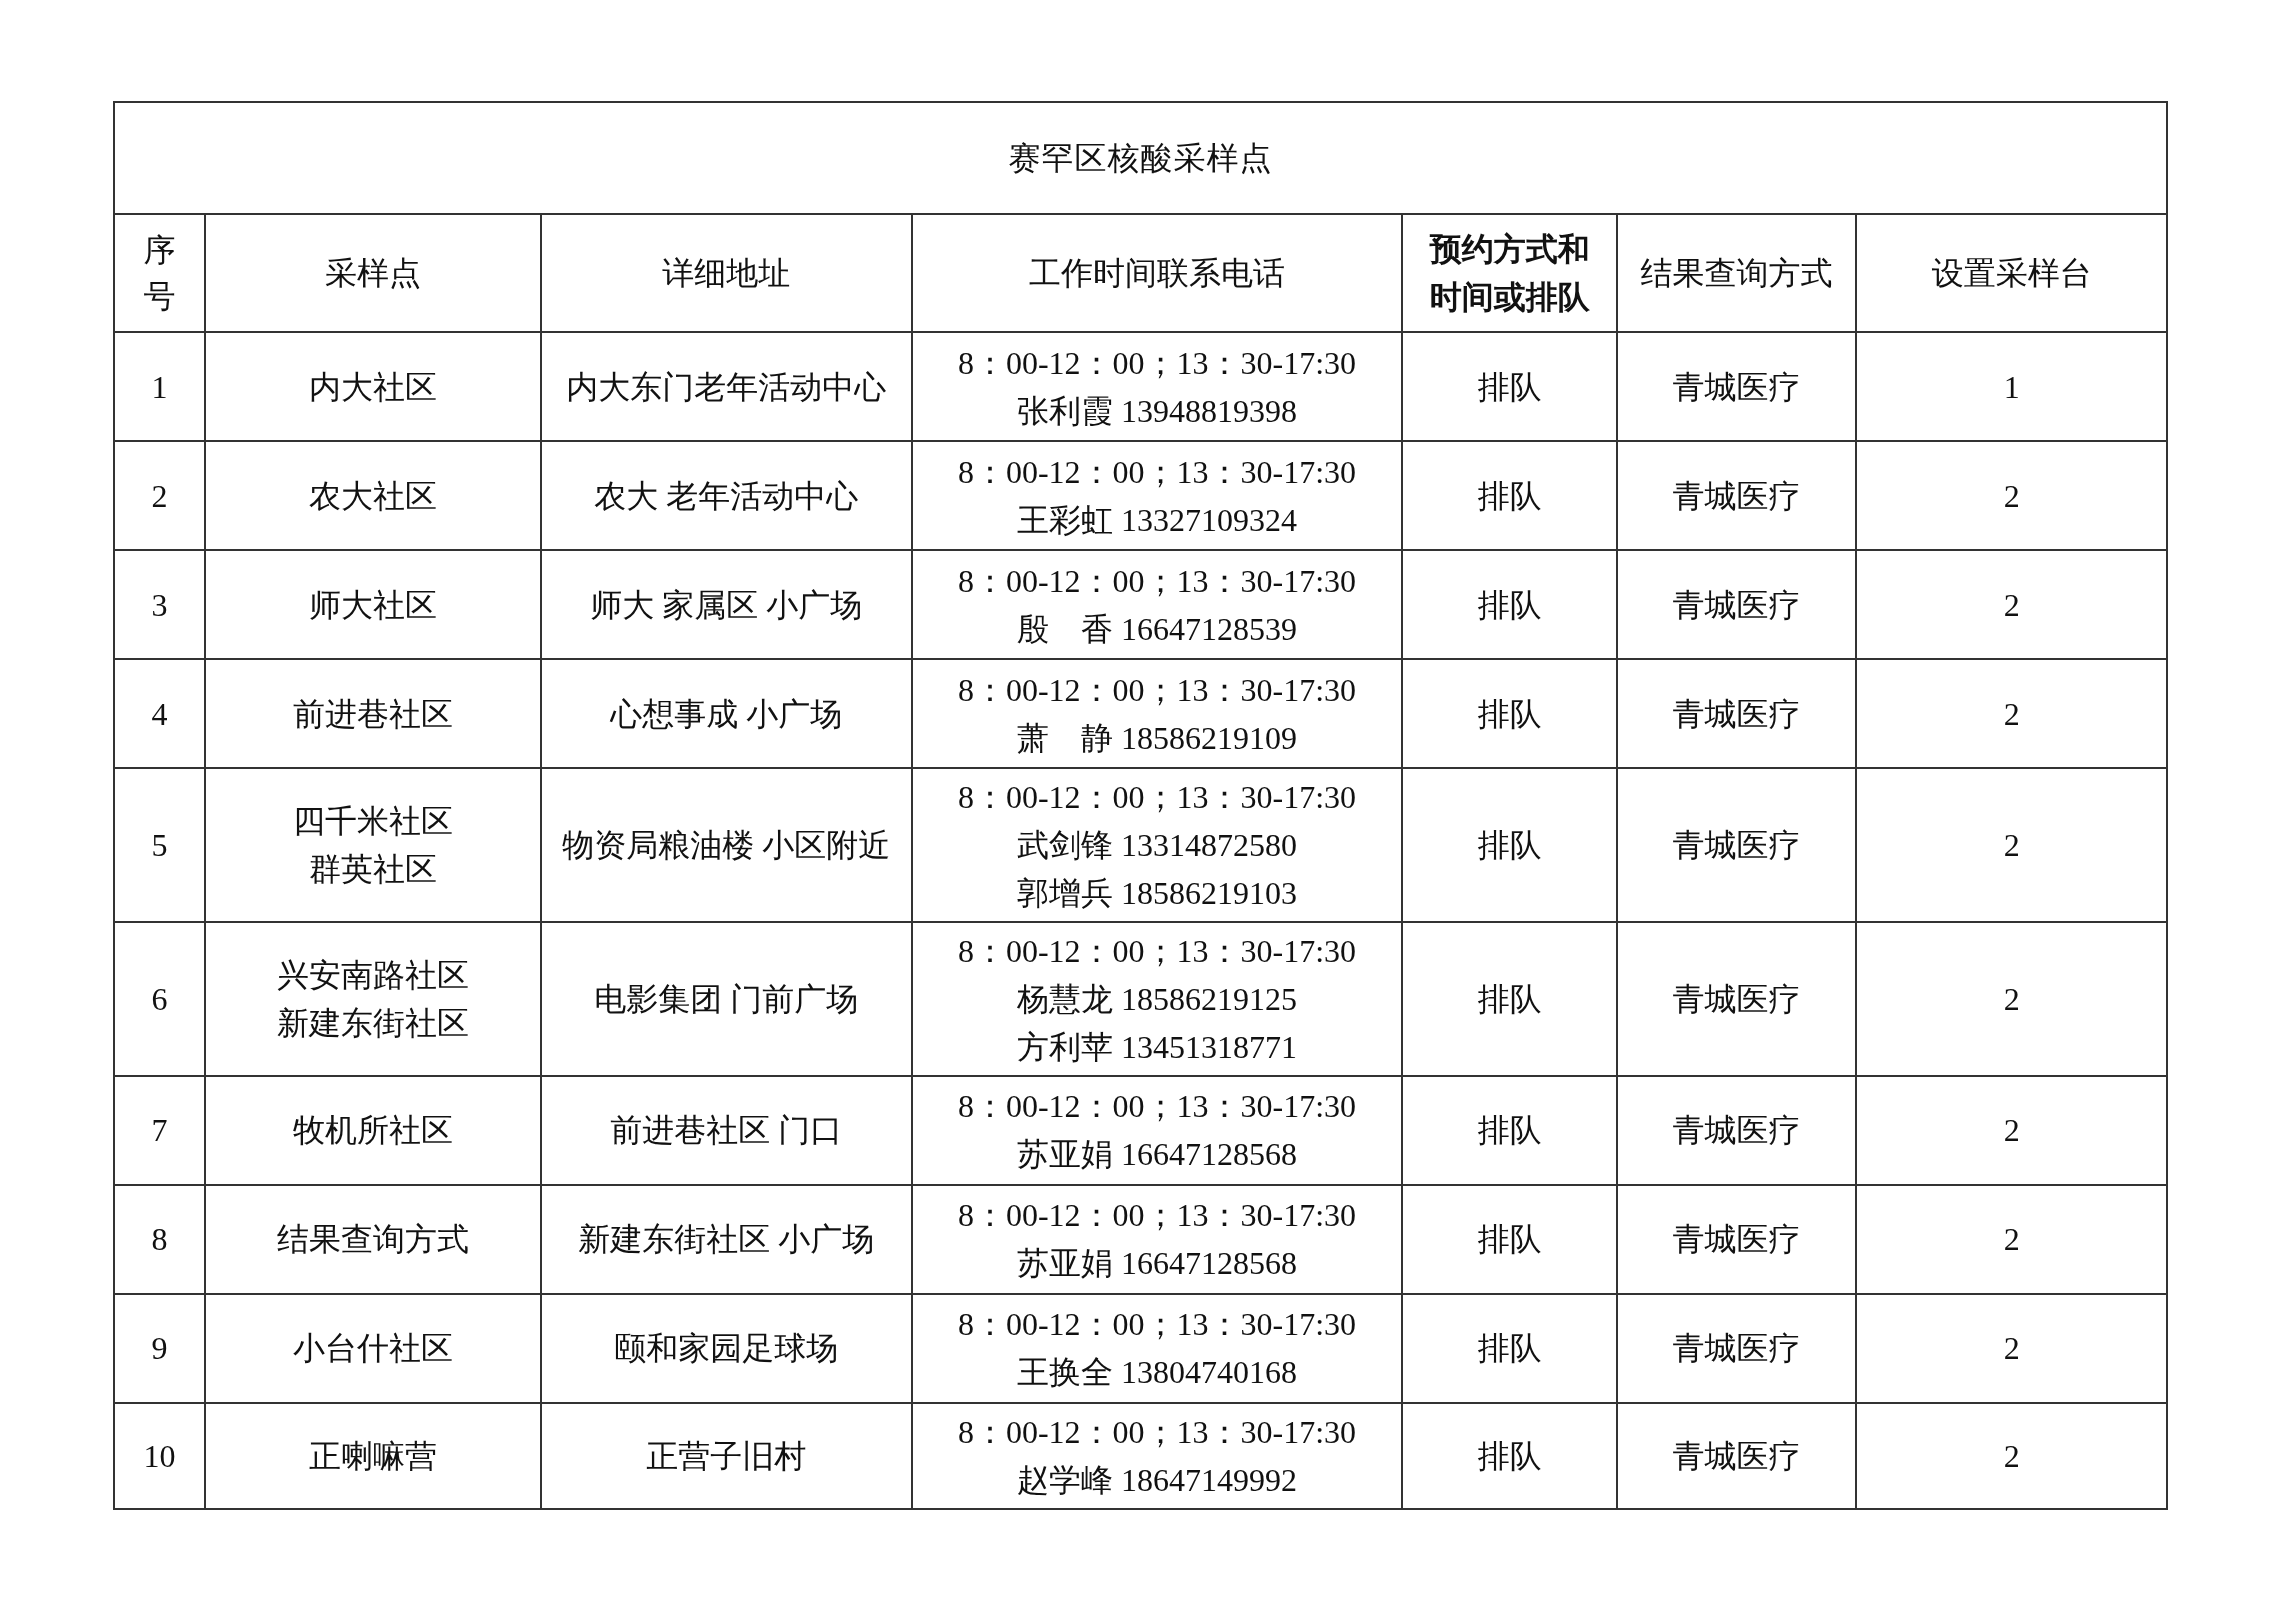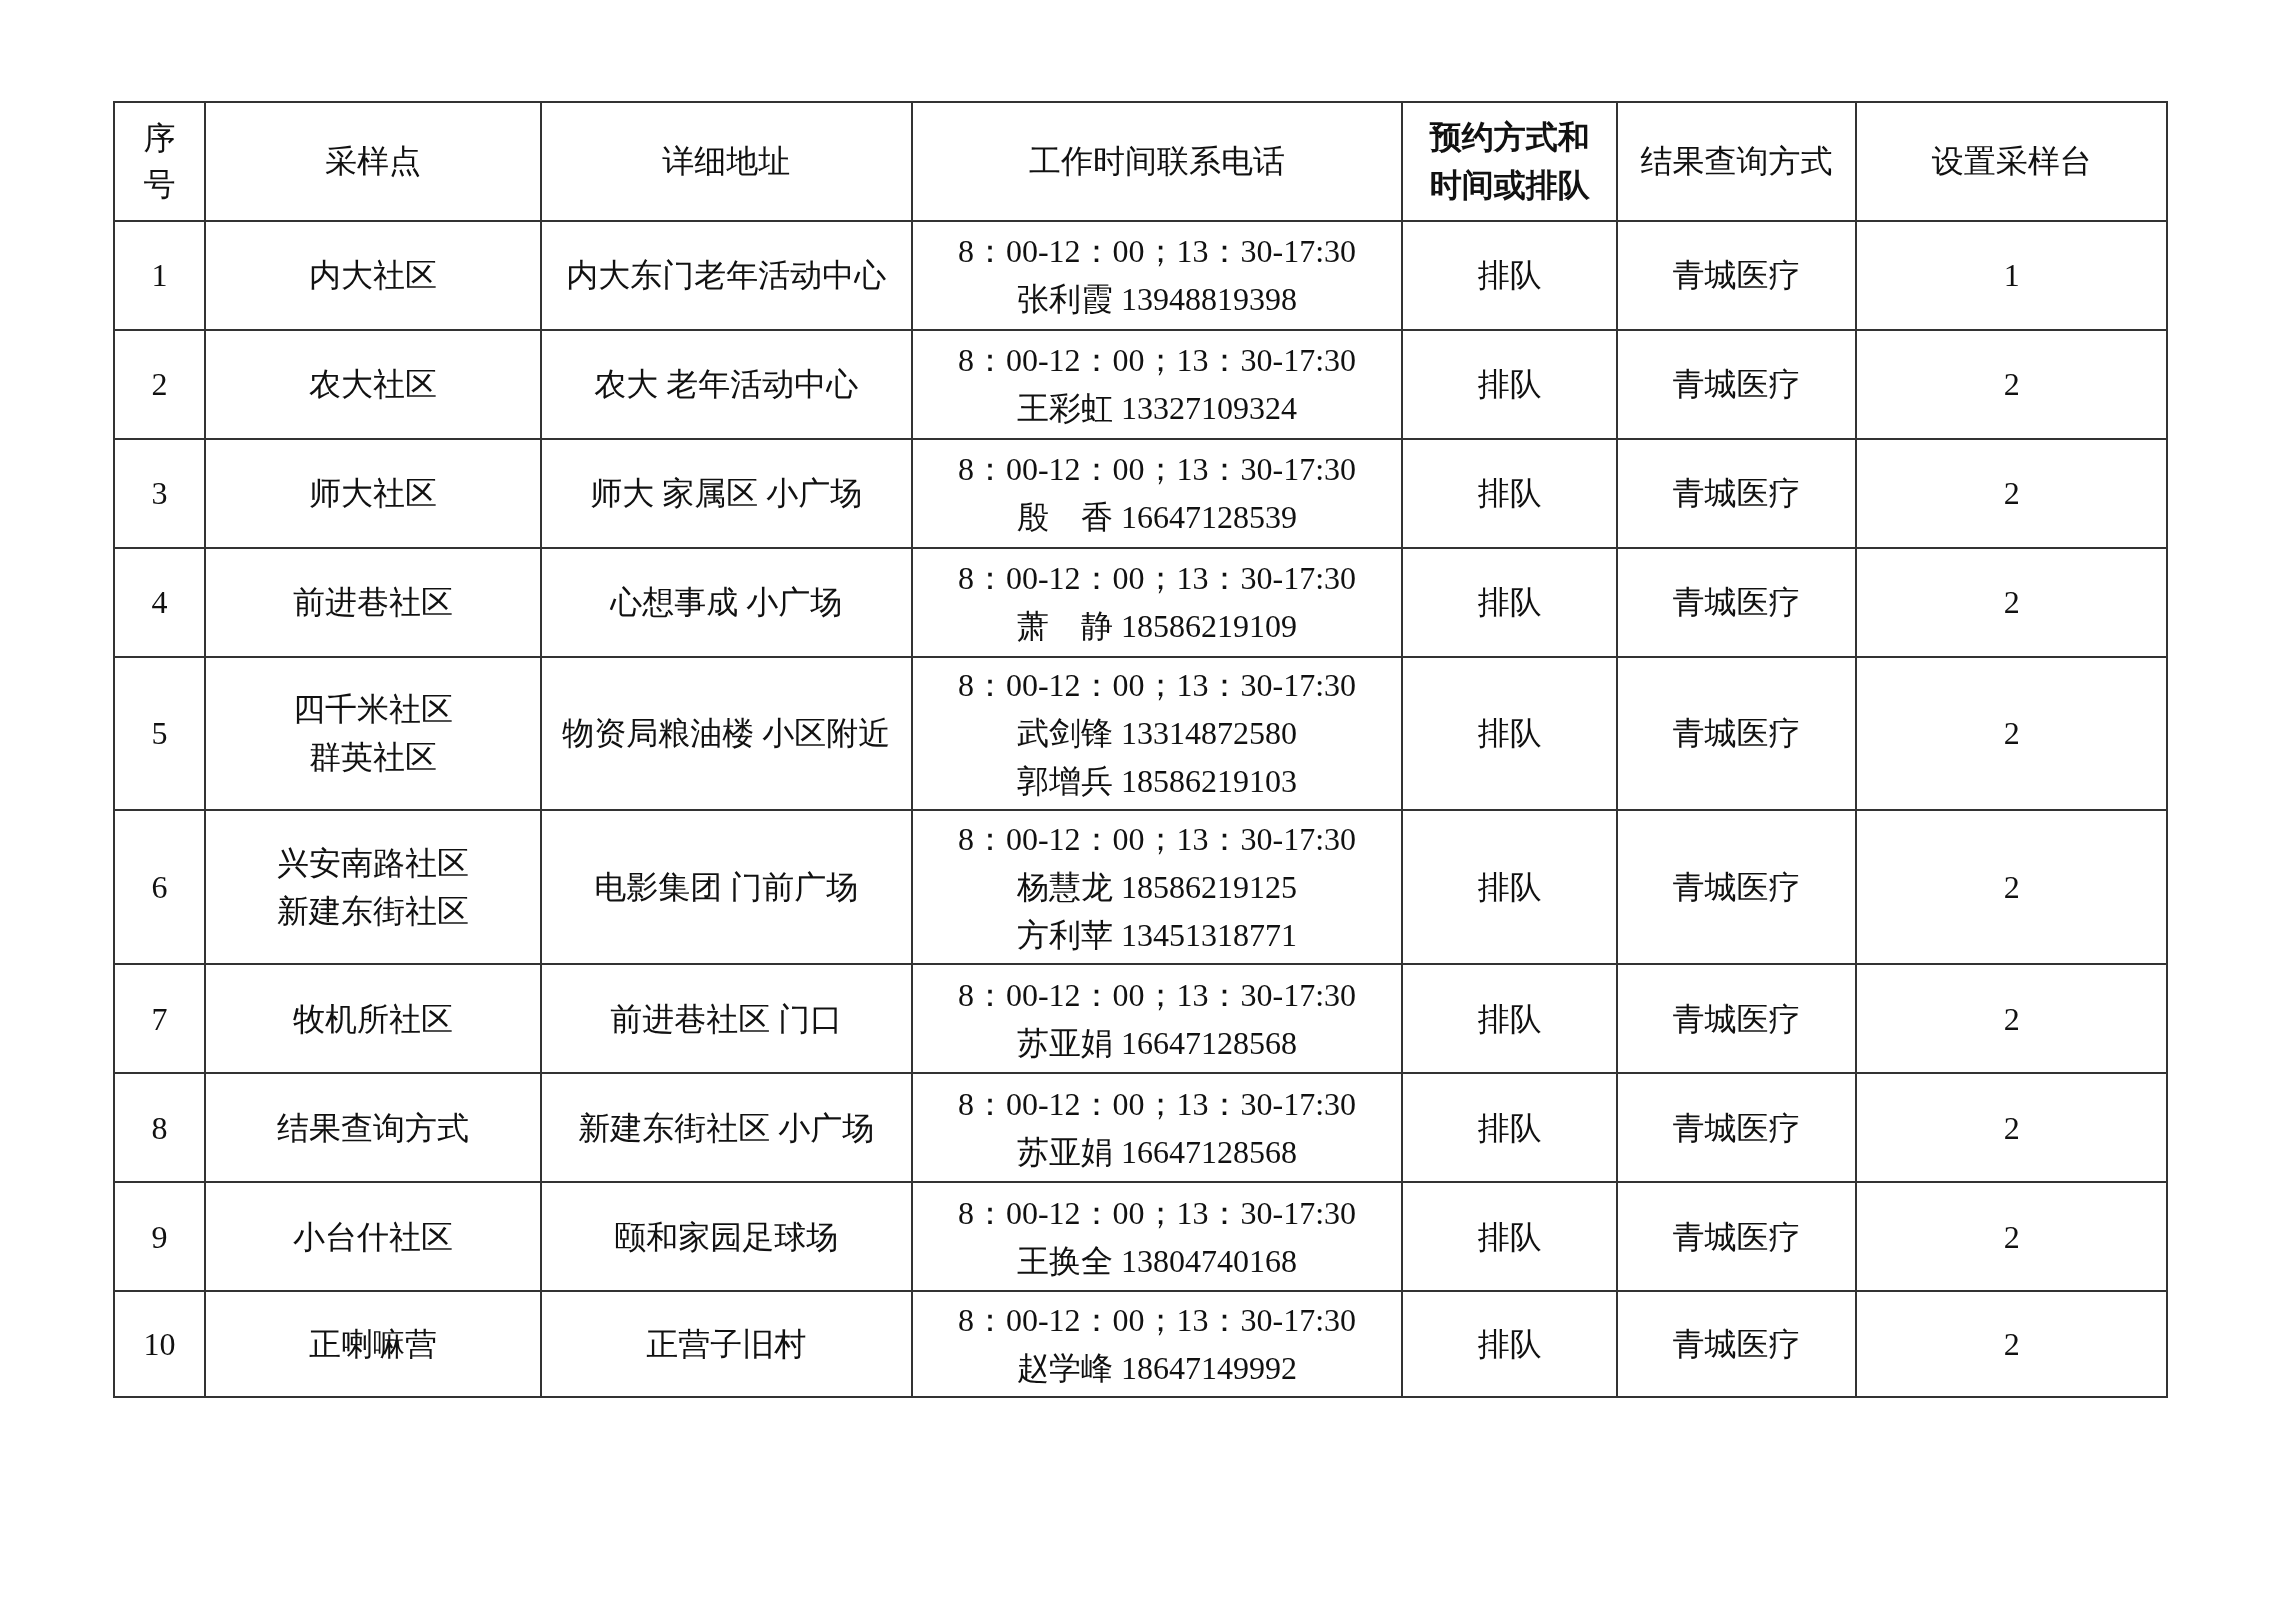--- a/index.html
+++ b/index.html
@@ -41,20 +41,23 @@
       <col style="width:91px">
         <col style="width:335px">
         <col style="width:370px">
       <col style="width:490px">
         <col style="width:214px">
         <col style="width:239px">
       <col style="width:310px">
     </colgroup>
 
     <tbody>
+        <tr class="title-row">
+      <td colspan="7">赛罕区核酸采样点</td>
+    </tr>
 
     <tr class="header-row">
       <th>
             <div class="seq-narrow">序号</div>
           </th>
       <th>采样点</th>
       <th>详细地址</th>
       <th>工作时间联系电话</th>
       <th>
             <div class="hdr-narrow">预约方式和时间或排队</div>

